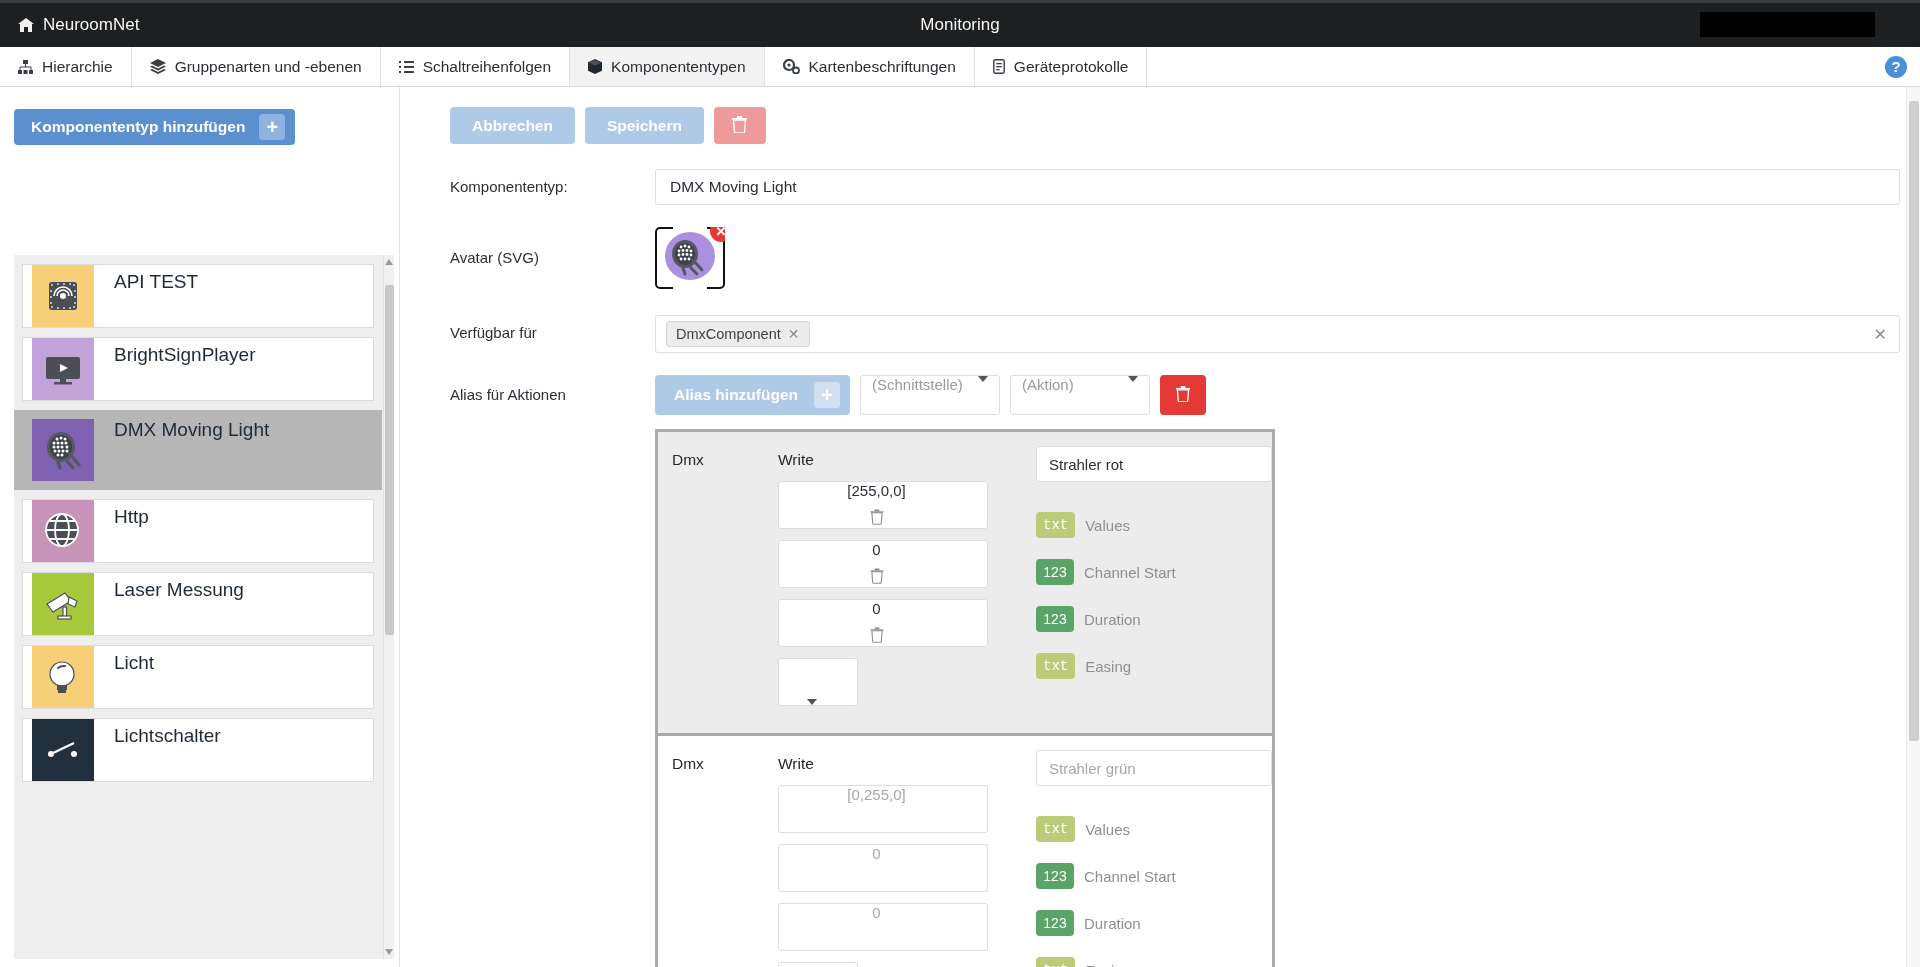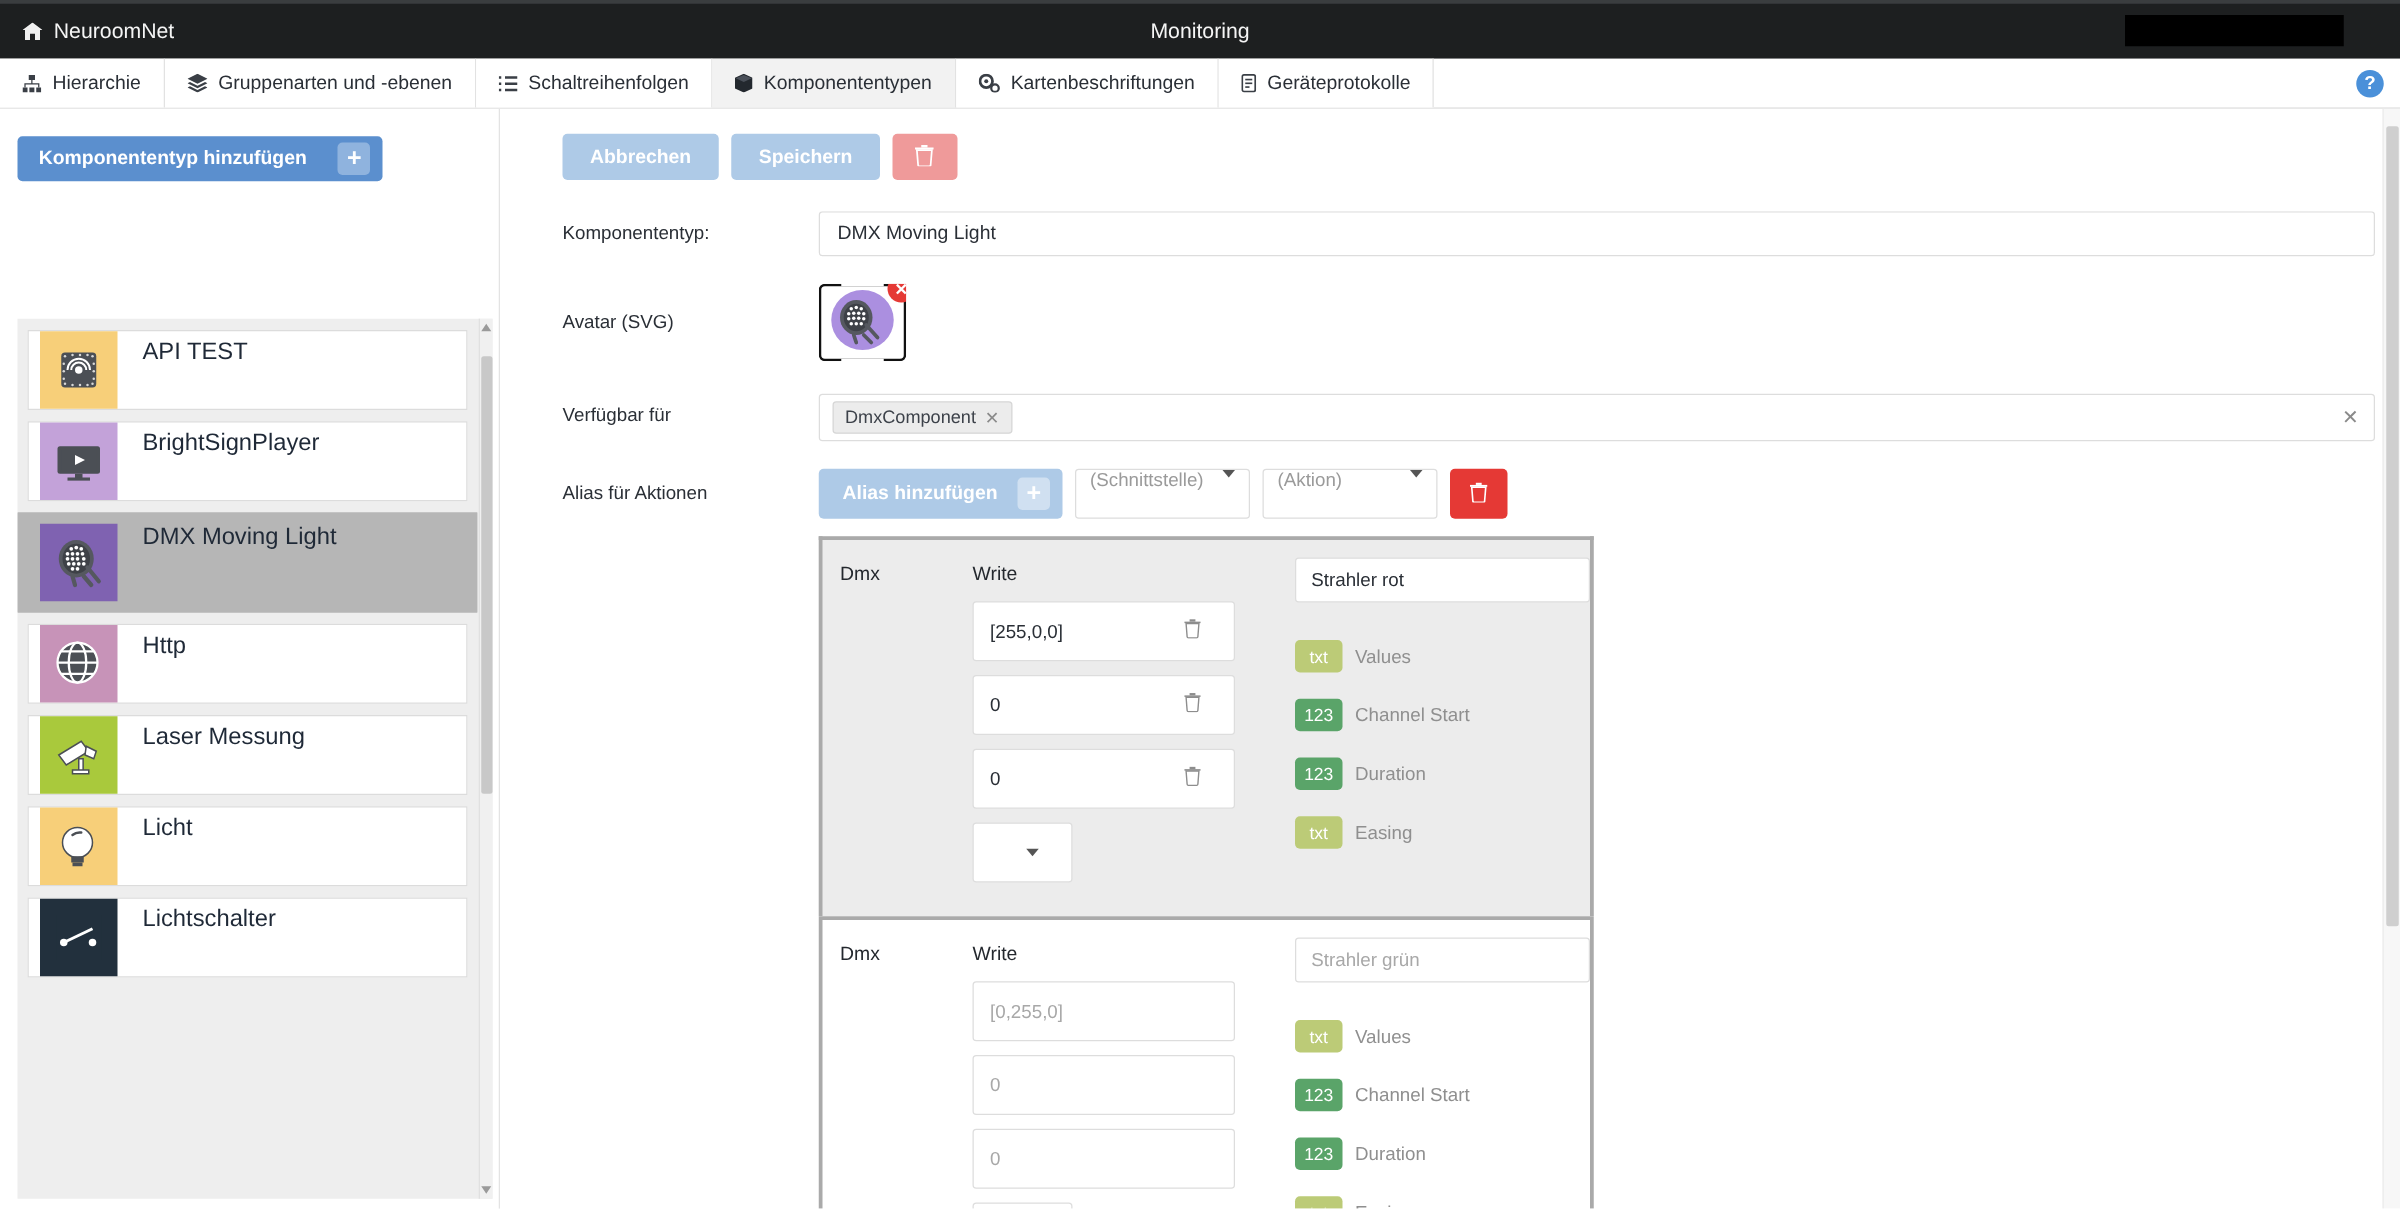--- a/index.html
+++ b/index.html
@@ -97,21 +97,21 @@
     align-items: center;
     background: #5b8fce;
     color: #ffffff;
     border: none;
     border-radius: 4px;
     height: 36px;
     padding: 0 10px 0 17px;
     font-size: 15.5px;
     font-weight: bold;
     cursor: pointer;
-    gap: 25px;
+    gap: 14px;
   }
   .add-btn .plus-box {
     width: 26px; height: 26px;
     background: rgba(255,255,255,0.32);
     border-radius: 4px;
     display: flex; align-items: center; justify-content: center;
     color: #ffffff; font-size: 20px; line-height: 1;
     font-weight: bold;
   }
   .type-list {
@@ -381,20 +381,21 @@
     height: 48px;
     border: 1px solid #ddd;
     border-radius: 3px;
     background: #fff;
     display: flex; align-items: center;
     padding: 0 26px 0 13px;
     font-size: 15px;
     color: #2a2f36;
     justify-content: space-between;
     cursor: text;
+    flex-direction: column;
   }
   .card.empty .card-input { color: #a8a8a8; }
   .card-input.small { width: 80px; justify-content: flex-end; cursor: pointer; }
   .card-right {
     width: 250px; flex: 0 0 250px;
     display: flex; flex-direction: column;
     padding-left: 14px;
   }
   .card-alias-input {
     height: 36px;
@@ -416,21 +417,21 @@
   }
   .badge {
     min-width: 38px;
     height: 26px;
     border-radius: 4px;
     color: #fff;
     font-size: 14px;
     display: flex; align-items: center; justify-content: center;
     padding: 0 7px;
   }
-  .badge.txt { background: #bccb77; }
+  .badge.txt { background: #bccb77; font-family: Liberation Mono, monospace; }
   .badge.num { background: #5aa469; }
   .badge-label { font-size: 15px; color: #8f8f8f; }
   .trash-ico { cursor: pointer; }
 
   
   .right-sb {
     position: absolute;
     right: 0; top: 0; bottom: 0;
     width: 14px;
     background: #f7f7f7;

